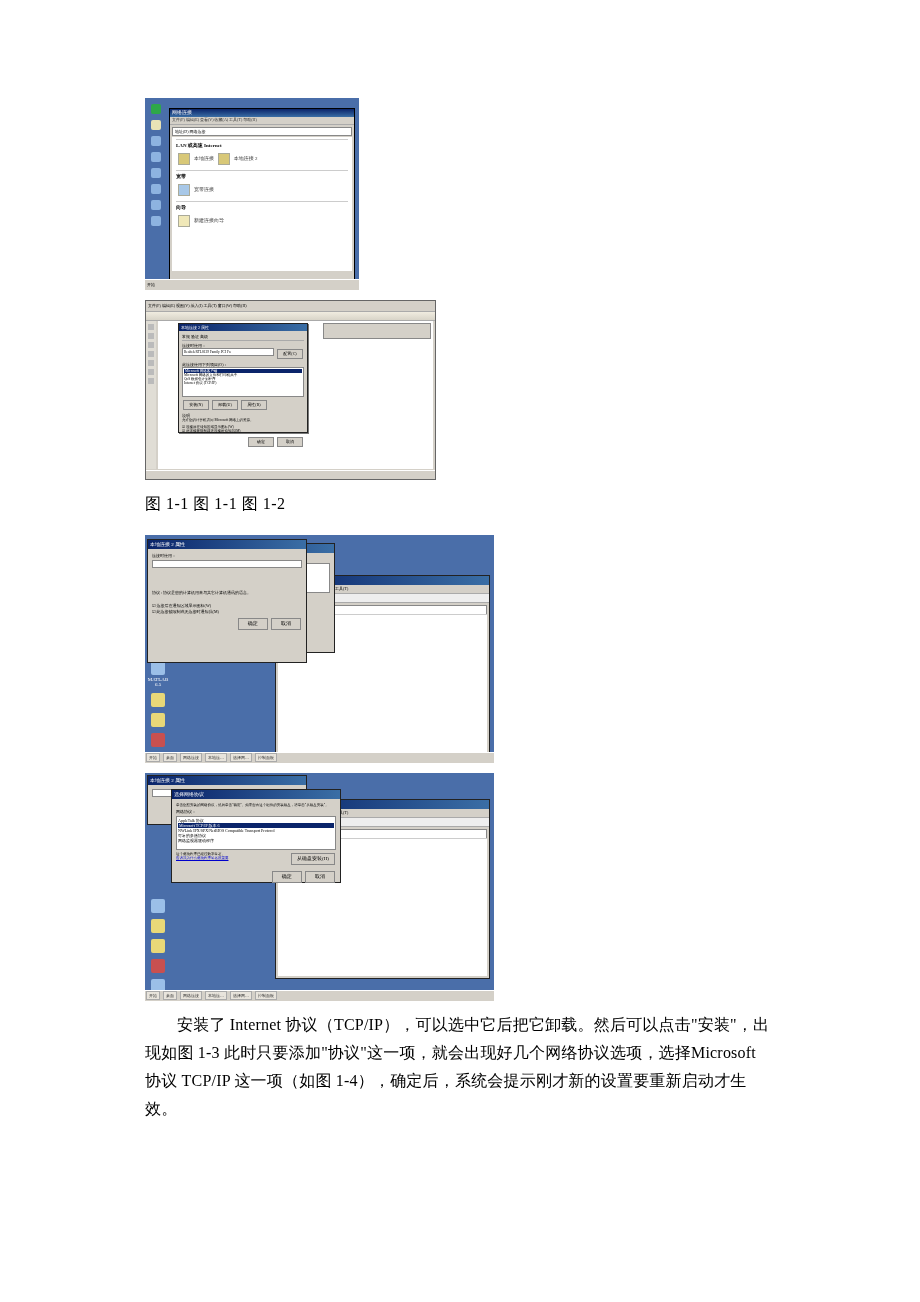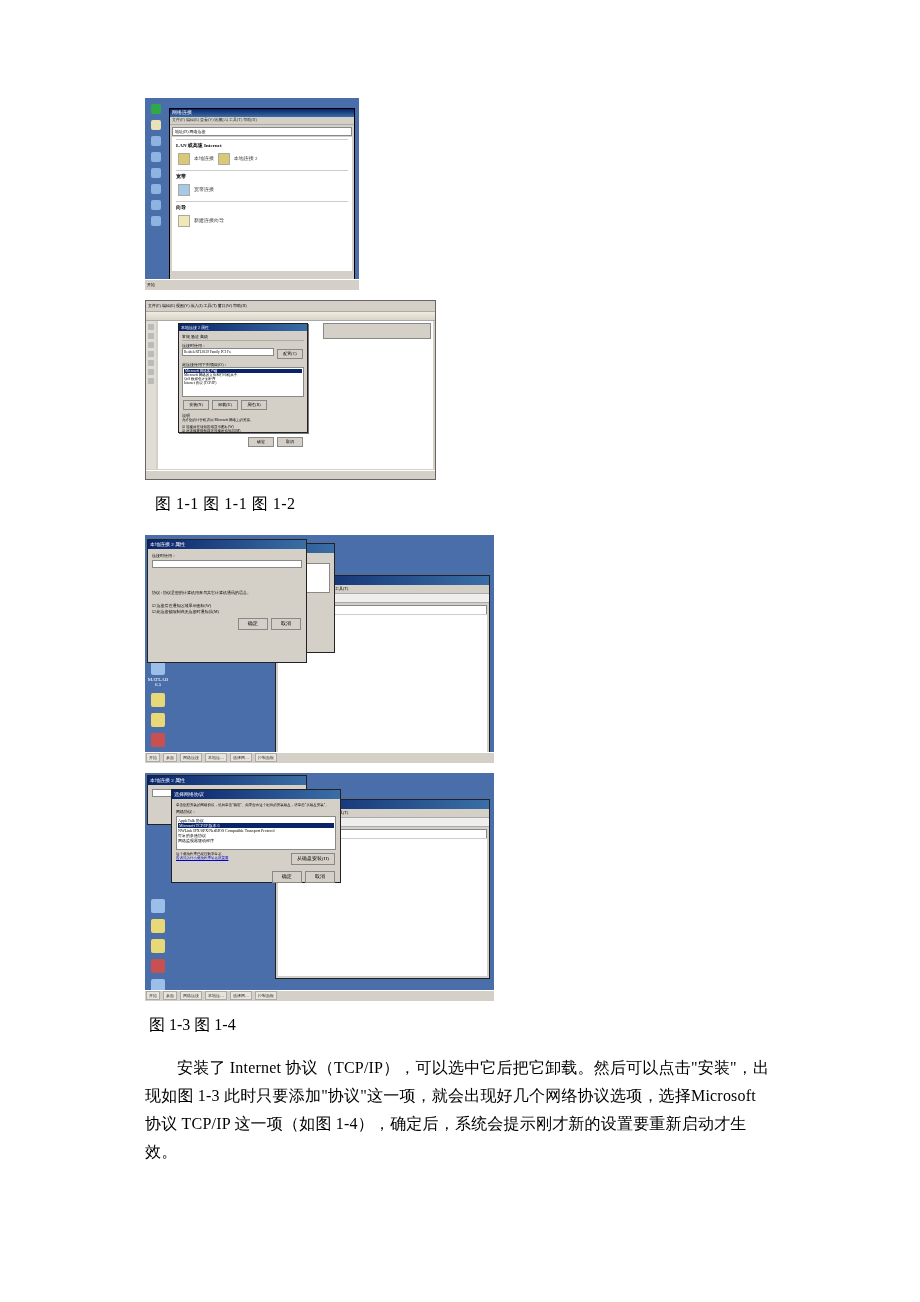--- a/index.html
+++ b/index.html
@@ -38,21 +38,21 @@
   .fig2 .main { position:absolute; left:12px; top:20px; right:2px; bottom:10px; background:#fff;}
   .fig2 .dialog { position:absolute; left:32px; top:22px; width:128px; height:108px; background:#d4d0c8; border:1px solid #222; box-shadow:1px 1px 0 #777; font-size:4px;}
   .fig2 .dialog .dtitle {height:7px;background:linear-gradient(90deg,#0a246a,#3a6ea5);color:#fff;font-size:4px;padding:0 2px;line-height:7px;}
   .fig2 .dialog .body {padding:3px;}
   .fig2 .dialog .field {background:#fff;border:1px solid #888;height:6px;margin-bottom:2px;}
   .fig2 .dialog .btn {display:inline-block;background:#d4d0c8;border:1px solid #888;height:8px;width:24px;margin:1px;font-size:4px;text-align:center;line-height:8px;}
   .fig2 .dialog .list {background:#fff;border:1px solid #888;height:26px;margin-bottom:2px;font-size:3.5px;padding:1px;}
   .fig2 .dialog .list .hl{background:#0a246a;color:#fff;padding:0 1px;}
   .fig2 .status {position:absolute;left:0;right:0;bottom:0;height:8px;background:#d4d0c8;border-top:1px solid #fff;font-size:4px;line-height:8px;}
 
-  .caption { font-size:16px; margin:12px 0 20px 10px; letter-spacing:0.5px;}
+  .caption { font-size:16px; margin:12px 0 20px 0; letter-spacing:0.5px;}
   .caption2 { font-size:16px; margin:14px 0 18px 4px;}
 
   
   .fig34 { width:349px; height:228px; background:#4a6ea9; position:relative; overflow:hidden; margin-bottom:10px;}
   .fig34 .wm { position:absolute;left:0;right:0;top:75px;font-size:34px;color:rgba(210,210,210,0.65);text-align:center;font-family:Arial,sans-serif;letter-spacing:0px;pointer-events:none;z-index:50;font-weight:300;}
   .fig34 .sidebar { position:absolute; left:0; top:0; width:26px; height:100%;}
   .fig34 .sidebar .ic {width:14px;height:14px;margin:6px auto;background:#9bbfe8;border-radius:2px;}
   .fig34 .sidebar .ic.y{background:#e8d878;}
   .fig34 .sidebar .ic.r{background:#c85050;}
   .fig34 .sidebar .lb {font-size:5px;color:#fff;text-align:center;margin-top:-4px;}
@@ -300,19 +300,18 @@
     <div class="taskbar">
       <span>开始</span>
       <span>桌面</span>
       <span>网络连接</span>
       <span>本地连…</span>
       <span>选择网…</span>
       <span>控制面板</span>
     </div>
   </div>
 
-  <div class="caption2">图 1-3  图 1-4</div>
 
   <div class="bodytext">
     <div class="indent">安装了 Internet 协议（TCP/IP），可以选中它后把它卸载。然后可以点击"安装"，出现如图 1-3 此时只要添加"协议"这一项，就会出现好几个网络协议选项，选择Microsoft 协议 TCP/IP 这一项（如图 1-4），确定后，系统会提示刚才新的设置要重新启动才生效。</div>
   </div>
 
 </div>
 
 </body></html>

